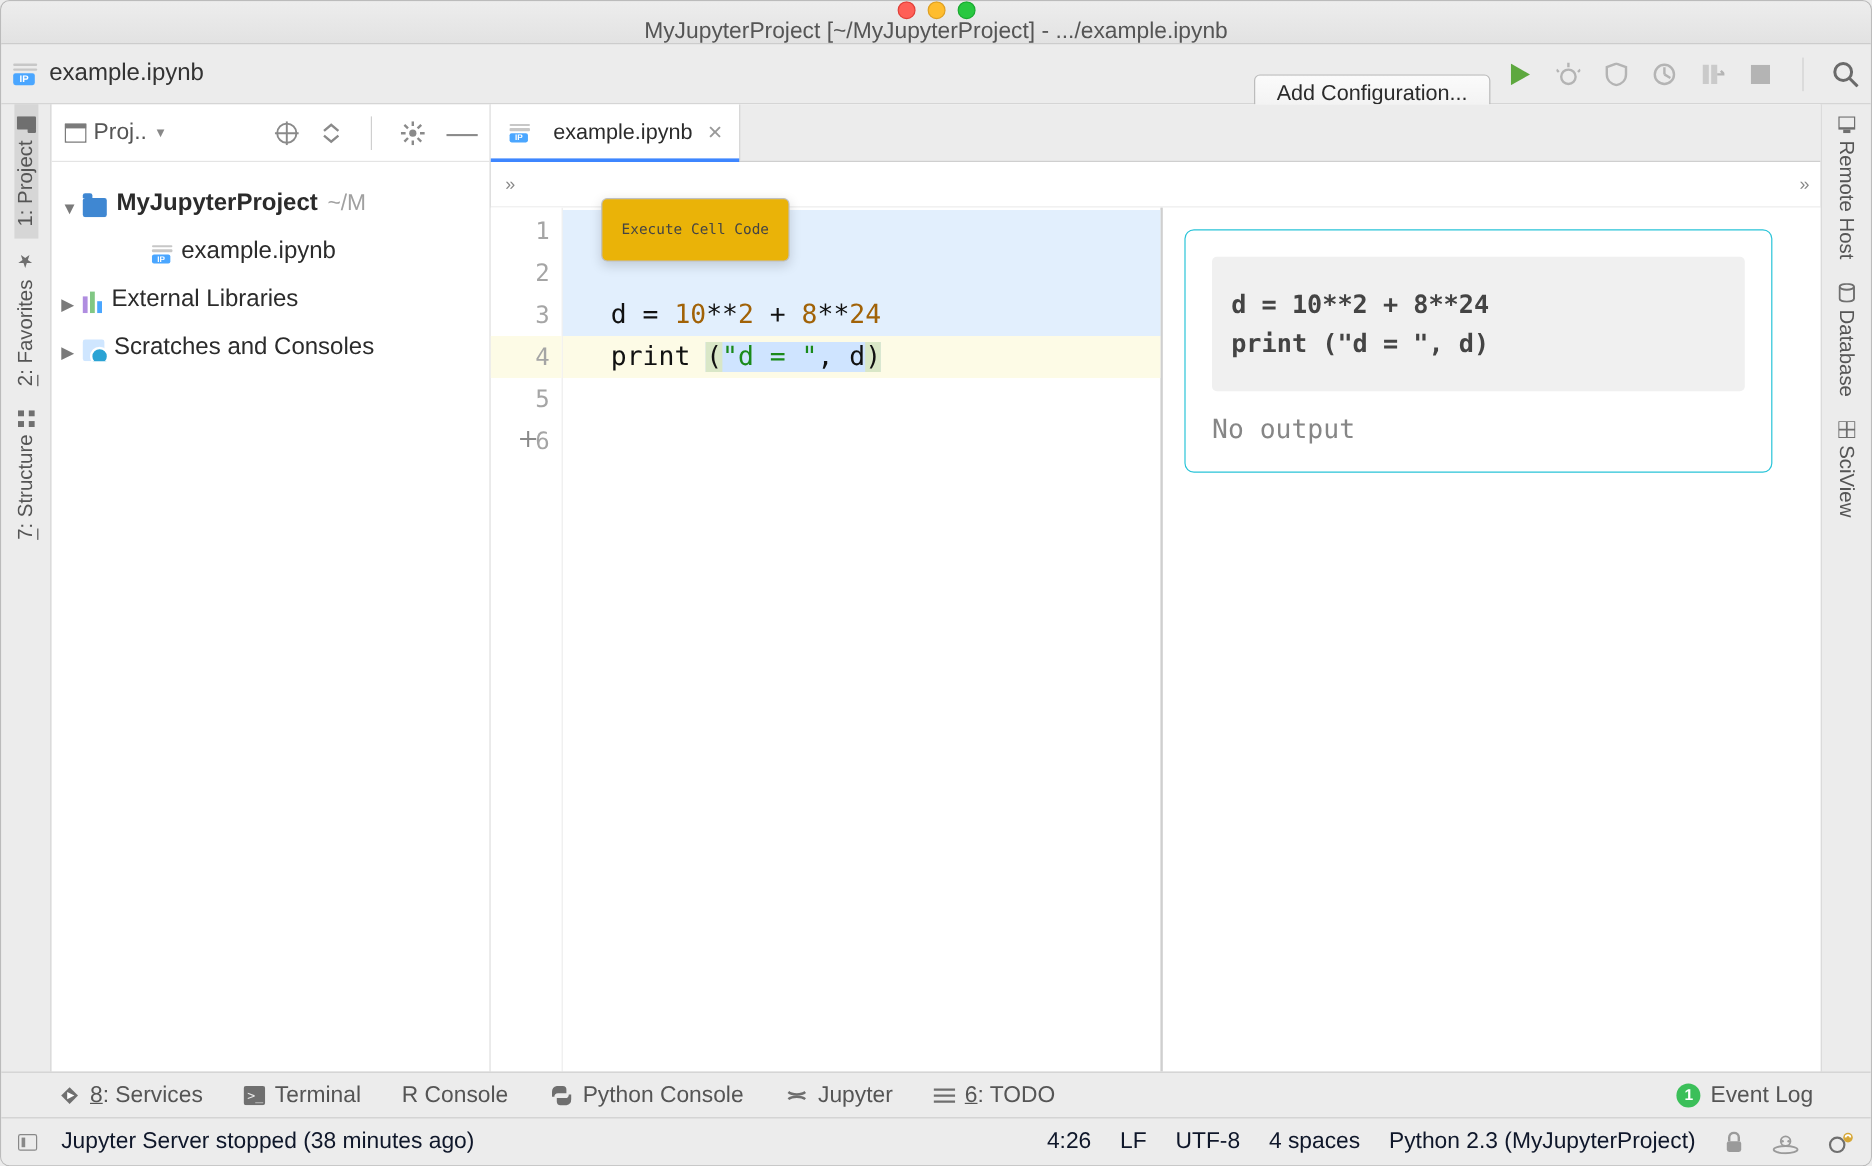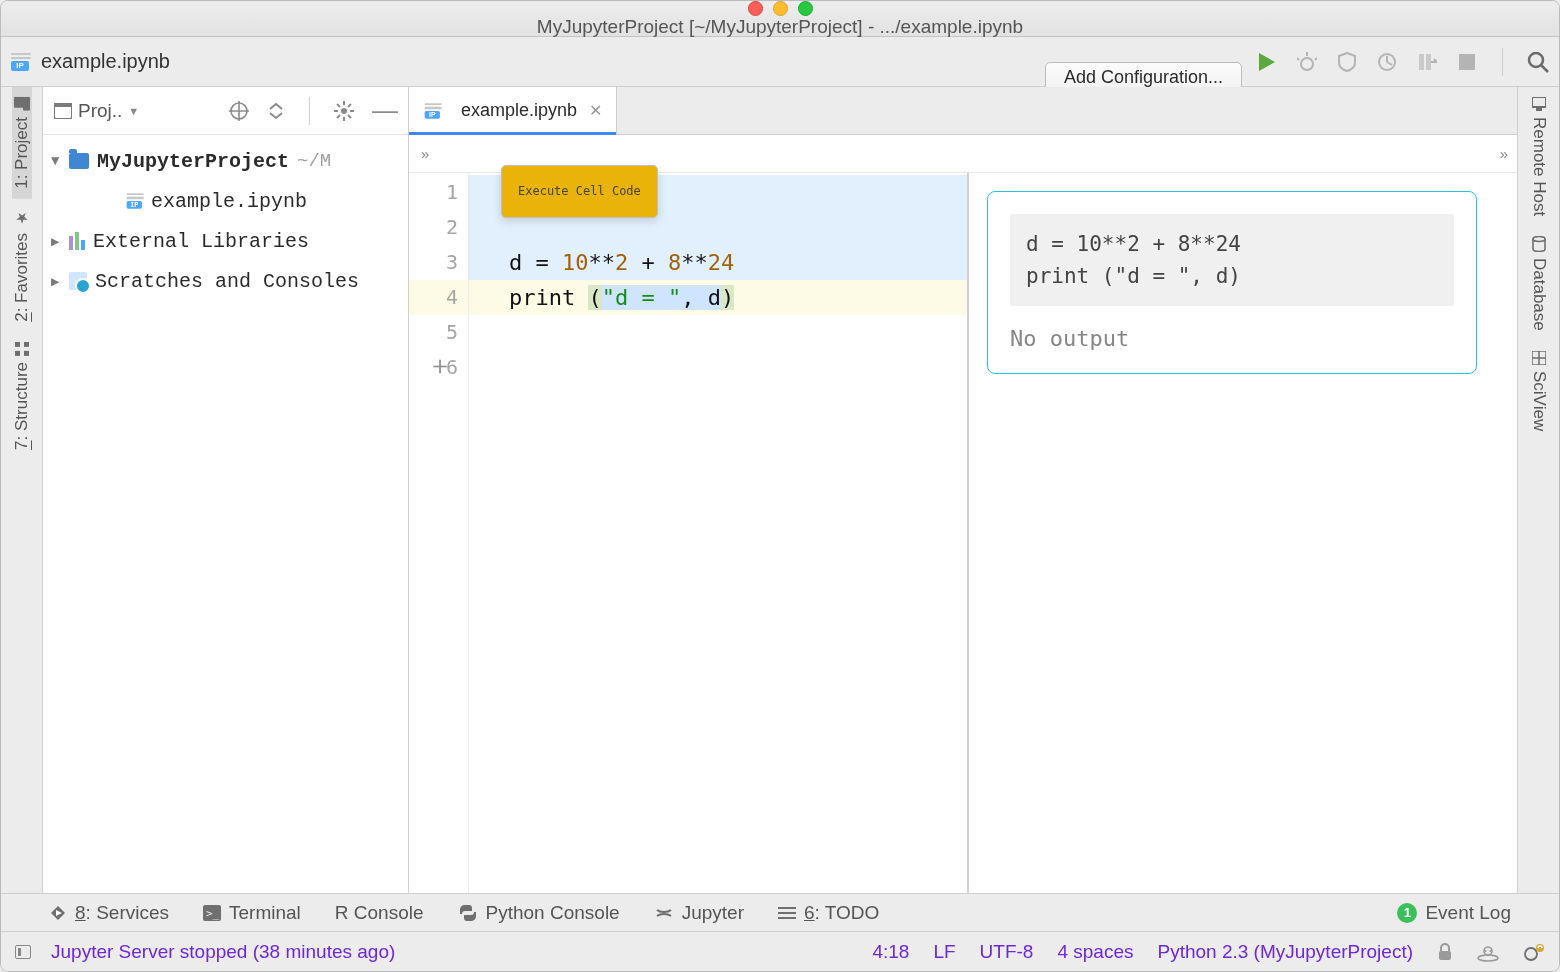--- a/index.html
+++ b/index.html
@@ -111,21 +111,21 @@
     padding: 0 10px 0 4px;
     gap: 6px;
   }
   .project-header .projbtn {
     display: flex; align-items: center; gap: 6px;
     padding: 4px 6px; color: #555; font-size: 19px;
     border: 1px solid transparent;
   }
   .project-header .icon-row { display: flex; gap: 18px; margin-left: auto; color: #8a8a8a; align-items: center;}
   .tree { padding: 6px 0; font-size: 20px; }
-  .tree .row { display: flex; align-items: center; height: 40px; padding-left: 8px; padding-right: 4px; overflow: hidden; white-space: nowrap; font-family: Liberation Mono, monospace;}
+  .tree .row { display: flex; align-items: flex-end; height: 40px; padding-left: 8px; padding-right: 4px; overflow: hidden; white-space: nowrap;}
   .tree .row.selected { background: #feffdd; }
   .tri { width: 14px; display: inline-block; color: #7a7a7a; margin-right: 4px; font-size: 14px;}
   .tri.down::before { content: "▼"; }
   .tri.right::before { content: "▶"; }
   .tri.none::before { content: ""; }
   .folder-open { width: 20px; height: 16px; background: #3f87d2; border-radius: 2px; margin-right: 8px; position: relative;}
   .folder-open::before { content:""; position:absolute; left:0; top:-4px; width:8px; height:4px; background:#3f87d2; border-radius:2px 2px 0 0;}
   .folder-excl { background: #f4a94e; }
   .folder-excl::before { background:#f4a94e; }
   .nodelabel { font-weight: 400; }
@@ -250,25 +250,25 @@
   }
   .preview-card {
     border: 1px solid #29c4d8;
     border-radius: 8px;
     padding: 22px;
     width: 490px;
   }
   .preview-code {
     background: #f0f0f0;
     border-radius: 4px;
-    padding: 14px 16px;
+    padding: 24px 16px;
     font-family: Menlo, Consolas, monospace;
     font-size: 21px;
     line-height: 32px;
-    color: #444; white-space: pre;
+    color: #444; white-space: pre; font-weight: bold;
   }
   .preview-out {
     color: #868686;
     font-family: Menlo, Consolas, monospace;
     font-size: 22px;
     margin-top: 20px;
   }
 
   
   .strip {
@@ -308,21 +308,21 @@
     align-items:center; justify-content:center;
   }
 
   .status-bar {
     position: absolute; left: 0; right: 0; bottom: 0;
     height: 40px; background: #ececec;
     border-top: 1px solid #cfcfcf;
     display: flex; align-items: center;
     padding: 0 14px;
     gap: 20px;
-    color: #6d28d9;
+    color: #0f172a;
     font-size: 19px;
   }
   .status-bar .sq { width:16px; height:14px; border:1.5px solid #888; border-radius:2px; position:relative; cursor:pointer;}
   .status-bar .sq::after{ content:""; position:absolute; left:2px; top:2px; bottom:2px; width:3px; background:#888;}
   .status-bar .right-group { margin-left: auto; display:flex; gap:24px; align-items:center;}
   .status-icon { color:#9a9a9a; }
   .status-icon.gold{ color:#d6a736; }
 
   
   svg { display:block; }
@@ -629,21 +629,21 @@
   <div class="item right">
     <span class="badge-1">1</span>
     <span>Event Log</span>
   </div>
 </div>
 
 <div class="status-bar">
   <span class="sq"></span>
   <span>Jupyter Server stopped (38 minutes ago)</span>
   <div class="right-group">
-    <span>4:18</span>
+    <span>4:26</span>
     <span>LF</span>
     <span>UTF-8</span>
     <span>4 spaces</span>
     <span>Python 2.3 (MyJupyterProject)</span>
     <span class="status-icon">
       <svg width="16" height="18">
           <rect x="2" y="8" width="12" height="9" rx="2" fill="currentColor"></rect>
           <path d="M4 8 V5 a4 4 0 0 1 8 0 V8" fill="none" stroke="currentColor" stroke-width="2"></path>
         </svg>
     </span>

